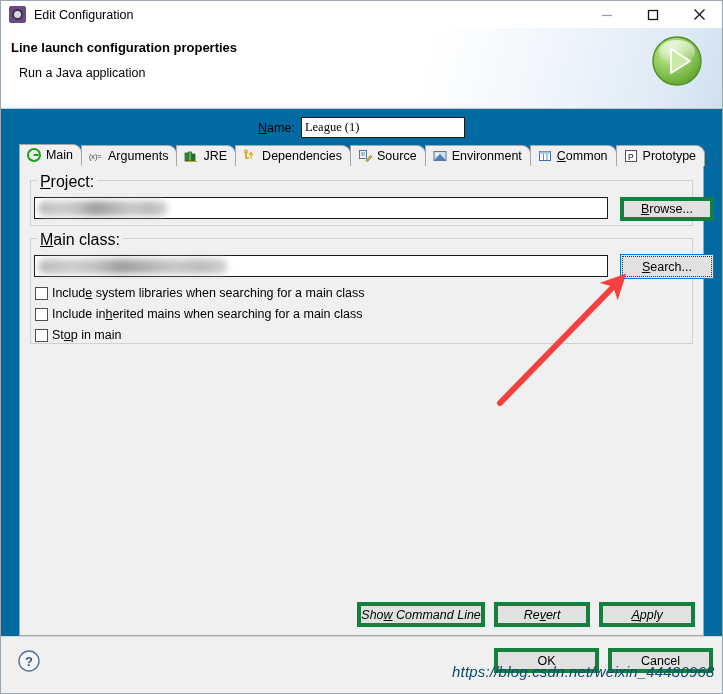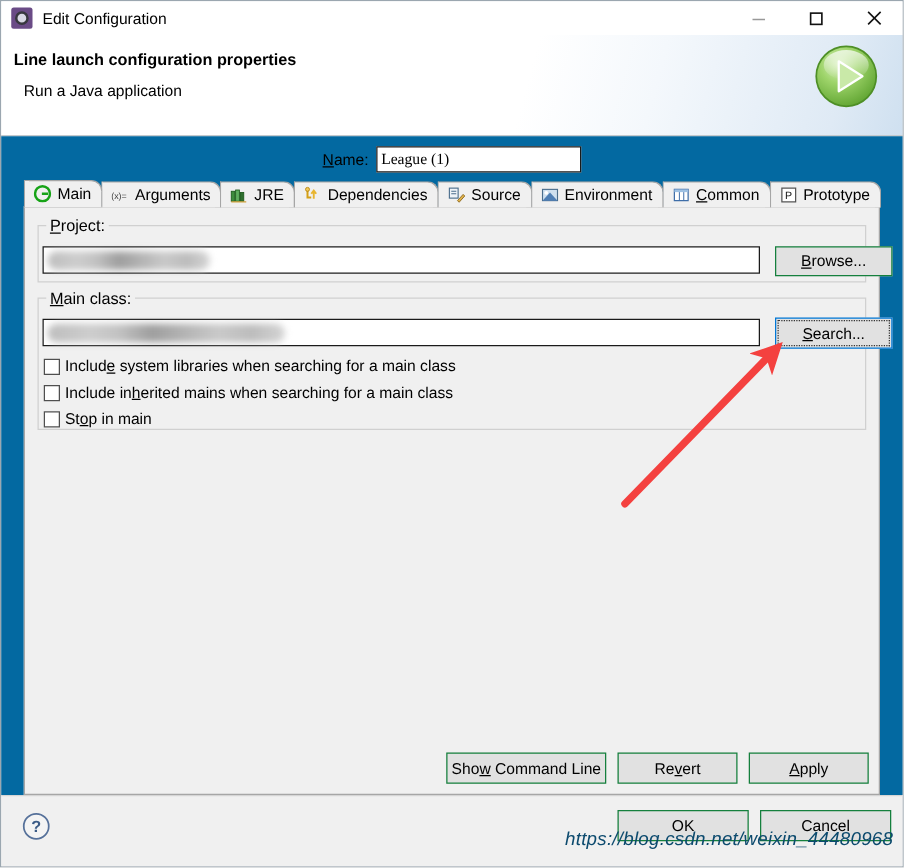--- a/index.html
+++ b/index.html
@@ -212,21 +212,21 @@
     position: absolute;
     border: 1px solid #d0d0d0;
     border-radius: 0;
     box-sizing: border-box;
   }
   .group > .group-title {
     position: absolute;
     top: -8px; left: 6px;
     background: #f0f0f0;
     padding: 0 3px;
-    font-size: 13px;
+    font-size: 16px;
     color: #000;
     white-space: nowrap;
   }
   .field {
     position: absolute;
     height: 22px;
     background: #ffffff;
     border: 1px solid #1a1a1a;
     box-sizing: border-box;
   }
@@ -236,21 +236,21 @@
     height: 15px;
     border-radius: 8px;
     filter: blur(3px);
     background: linear-gradient(90deg, #bdbdbd 0%, #cdcdcd 18%, #c2c2c2 30%, #9e9e9e 44%,
                 #b4b4b4 58%, #c9c9c9 72%, #bcbcbc 86%, #d4d4d4 100%);
   }
 
   
   .btn {
     background: #e1e1e1;
-    border: 1px solid #15803d;
+    border: 4px solid #15803d;
     font-family: "Liberation Sans", sans-serif;
     font-size: 12.5px;
     color: #000;
     box-sizing: border-box;
     display: flex;
     align-items: center;
     justify-content: center;
     padding: 0;
     white-space: nowrap;
   }
@@ -278,20 +278,21 @@
   }
 
   .mn { text-decoration: underline; }
 
   
   #action-row {
     position: absolute;
     right: 8px; bottom: 8px;
     display: flex;
     gap: 9px;
+    font-style: italic;
   }
   #action-row .btn { height: 25px; }
 
   
   #footer {
     height: 57px;
     min-height: 57px;
     background: #f0f0f0;
     border-top: 1px solid #d5d5d5;
     position: relative;

